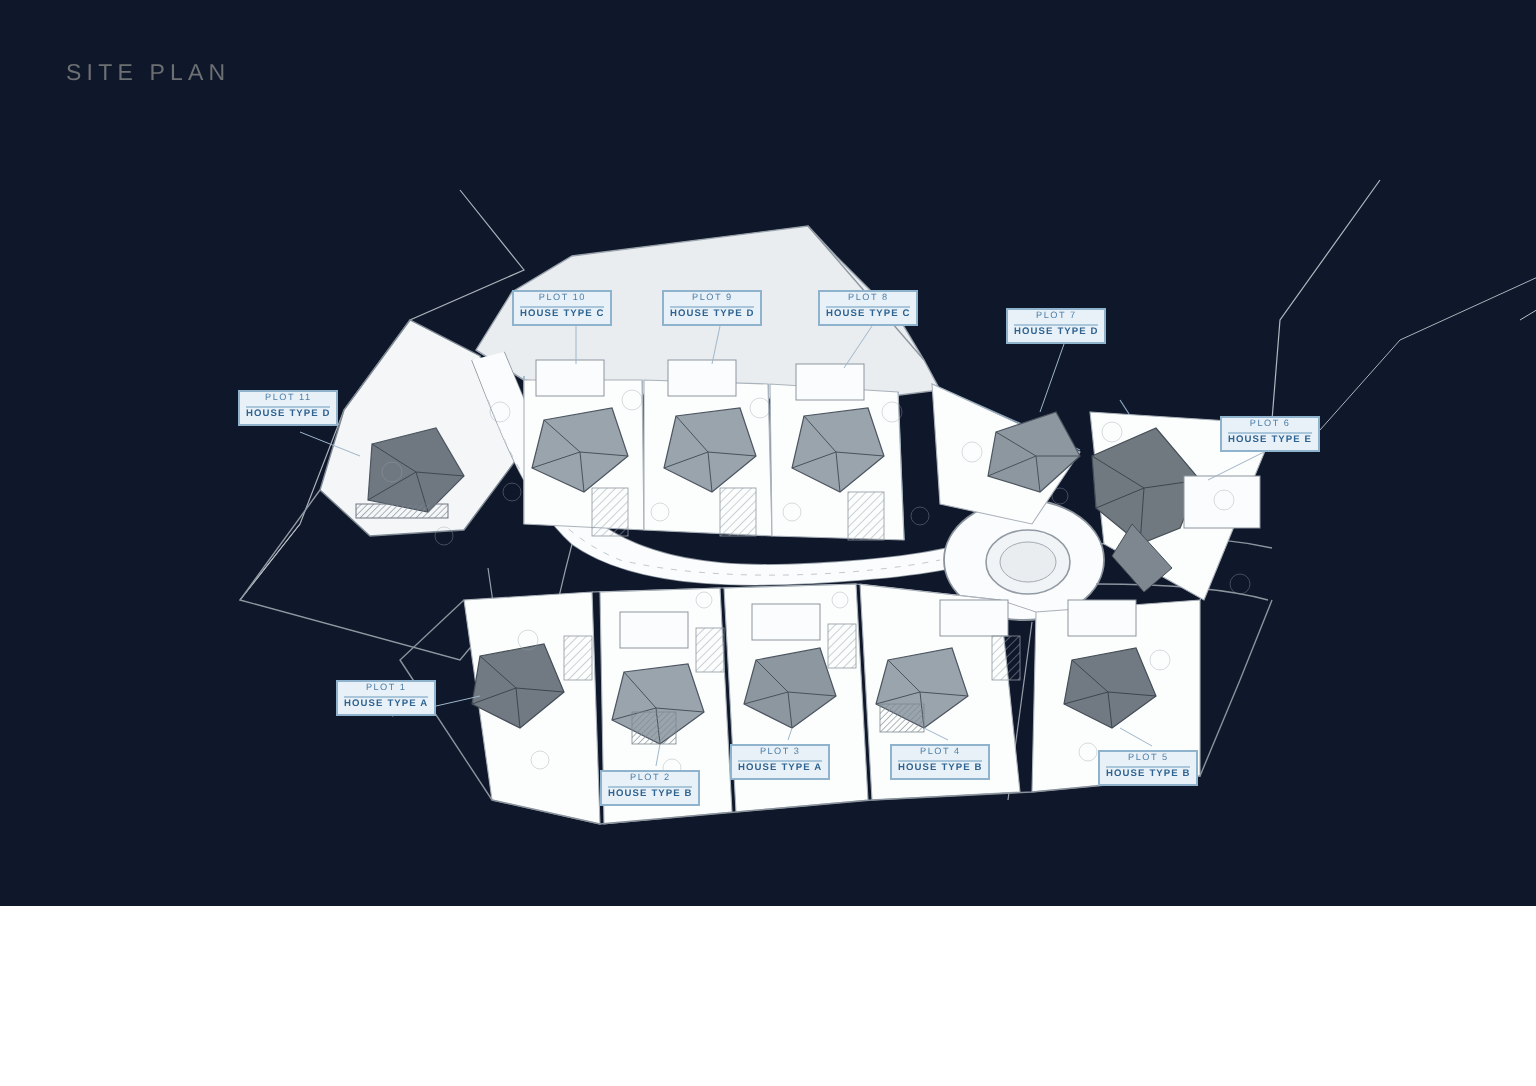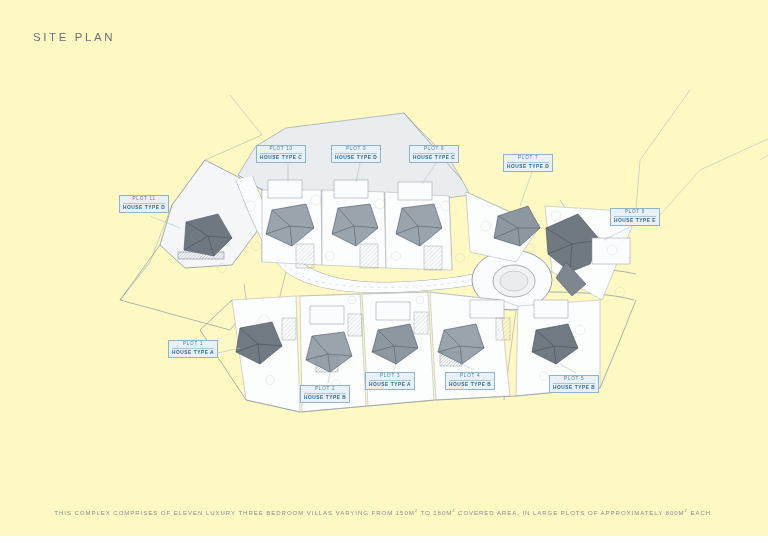--- a/index.html
+++ b/index.html
@@ -7,22 +7,22 @@
     margin: 0;
     padding: 0;
     background: #ffffff;
   }
   body {
     font-family: "Liberation Sans", sans-serif;
   }
   #page {
     position: relative;
     width: 768px;
-    height: 536px;
-    background: #fef9c3;
+    height: 453px;
+    background: #0f172a;
     overflow: hidden;
   }
   #page-title {
     position: absolute;
     left: 33px;
     top: 31px;
     font-size: 11.5px;
     letter-spacing: 2.6px;
     color: #6d7073;
     font-family: "Liberation Sans", sans-serif;

